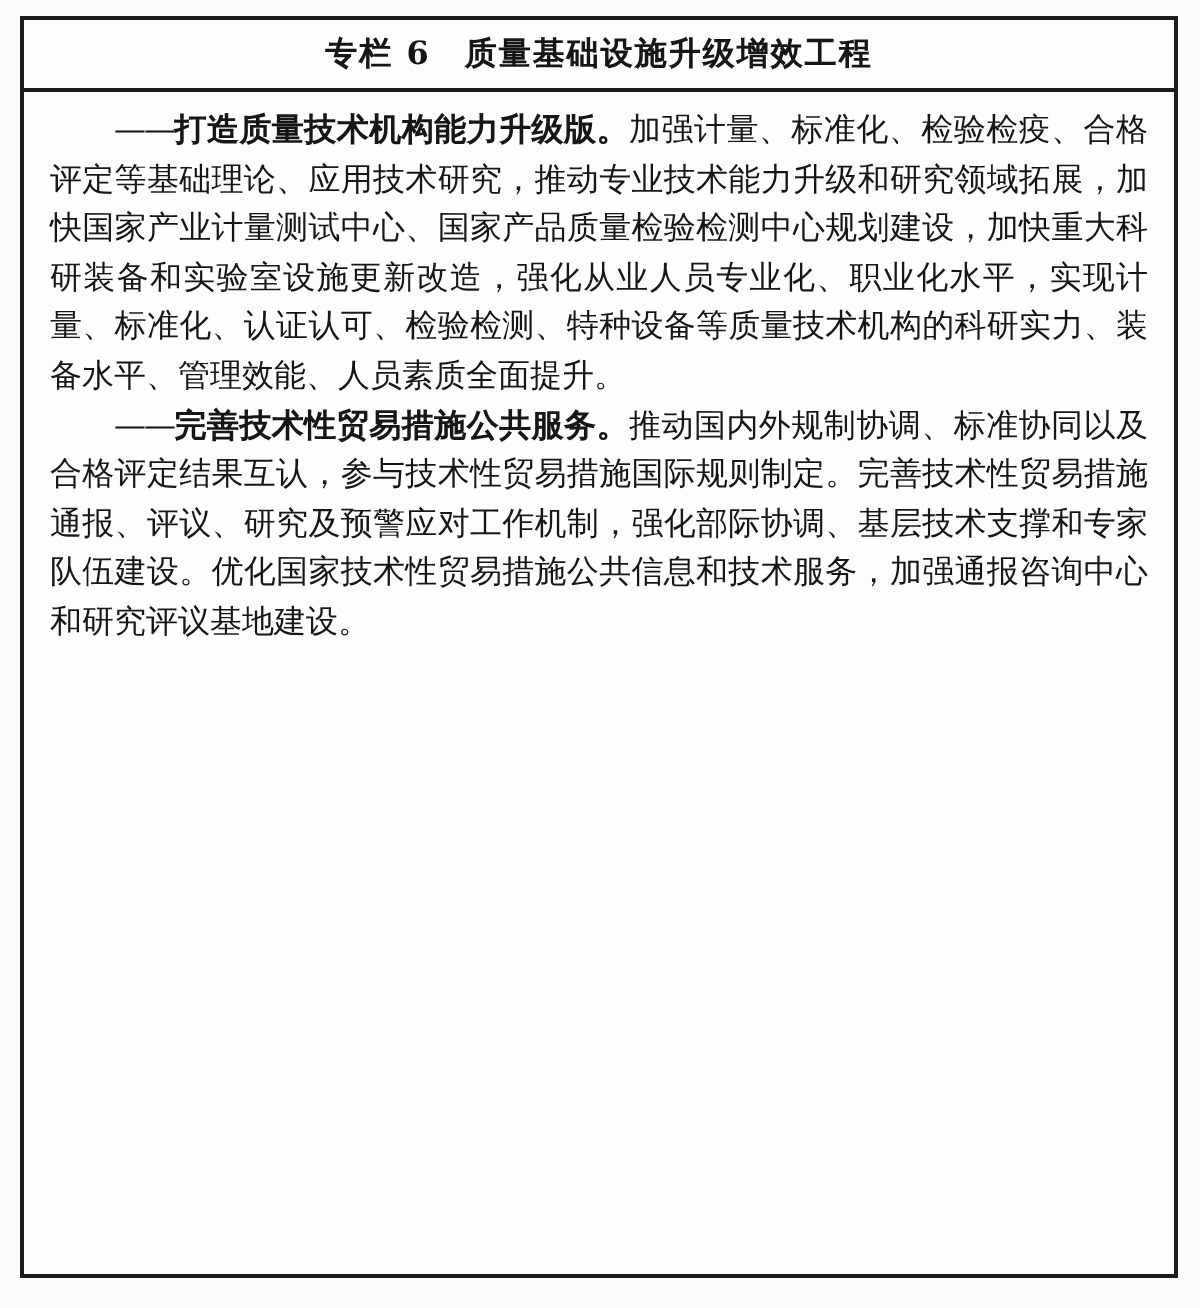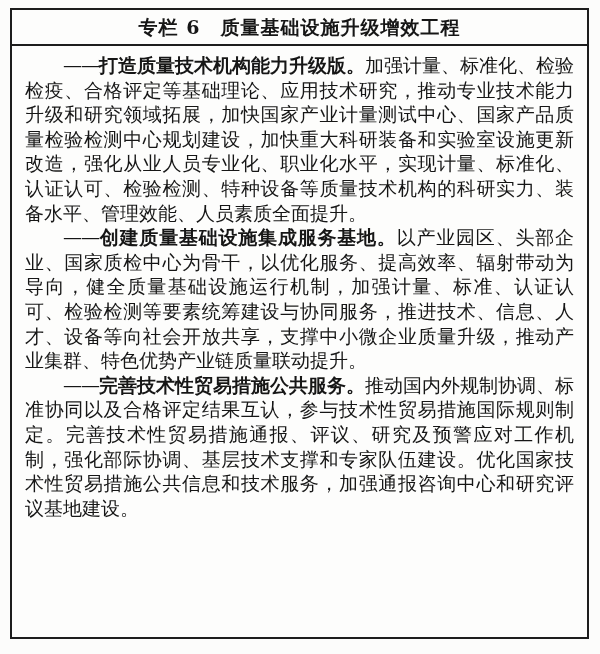--- a/index.html
+++ b/index.html
@@ -30,29 +30,29 @@
     background: #fdfdfc;
   }
   .title-band {
     height: 34px;
     border-bottom: 2px solid #1d1d1d;
     display: flex;
     align-items: center;
     justify-content: center;
   }
   .title-band .title {
-    font-size: 19px;
+    font-size: 16px;
     font-weight: bold;
     letter-spacing: 1px;
     line-height: 1;
     white-space: nowrap;
   }
   .body-text {
     padding: 7px 13px 6px 13px;
-    font-size: 19px;
+    font-size: 16px;
     line-height: 24.6px;
     text-align: justify;
     text-justify: inter-ideograph;
   }
   .para {
     margin: 0;
     text-indent: 2em;
   }
   .para .dash {
     letter-spacing: -1px;
@@ -69,19 +69,18 @@
 
     <div class="title-band">
       <span class="title">专栏 6　质量基础设施升级增效工程</span>
     </div>
 
     <div class="body-text">
 
       <p class="para"><span class="dash">——</span><span class="lead">打造质量技术机构能力升级版。</span><span class="rest">加强计量、标准化、检验检疫、合格评定等基础理论、应用技术研究，推动专业技术能力升级和研究领域拓展，加快国家产业计量测试中心、国家产品质量检验检测中心规划建设，加快重大科研装备和实验室设施更新改造，强化从业人员专业化、职业化水平，实现计量、标准化、认证认可、检验检测、特种设备等质量技术机构的科研实力、装备水平、管理效能、人员素质全面提升。</span></p>
 
 
-      <p class="para"><span class="dash">——</span><span class="lead">创建质量基础设施集成服务基地。</span><span class="rest">以产业园区、头部企业、国家质检中心为骨干，以优化服务、提高效率、辐射带动为导向，健全质量基础设施运行机制，加强计量、标准、认证认可、检验检测等要素统筹建设与协同服务，推进技术、信息、人才、设备等向社会开放共享，支撑中小微企业质量升级，推动产业集群、特色优势产业链质量联动提升。</span></p>
 
       <p class="para"><span class="dash">——</span><span class="lead">完善技术性贸易措施公共服务。</span><span class="rest">推动国内外规制协调、标准协同以及合格评定结果互认，参与技术性贸易措施国际规则制定。完善技术性贸易措施通报、评议、研究及预警应对工作机制，强化部际协调、基层技术支撑和专家队伍建设。优化国家技术性贸易措施公共信息和技术服务，加强通报咨询中心和研究评议基地建设。</span></p>
 
     </div>
   </div>
 </div>
 
 </body></html>

